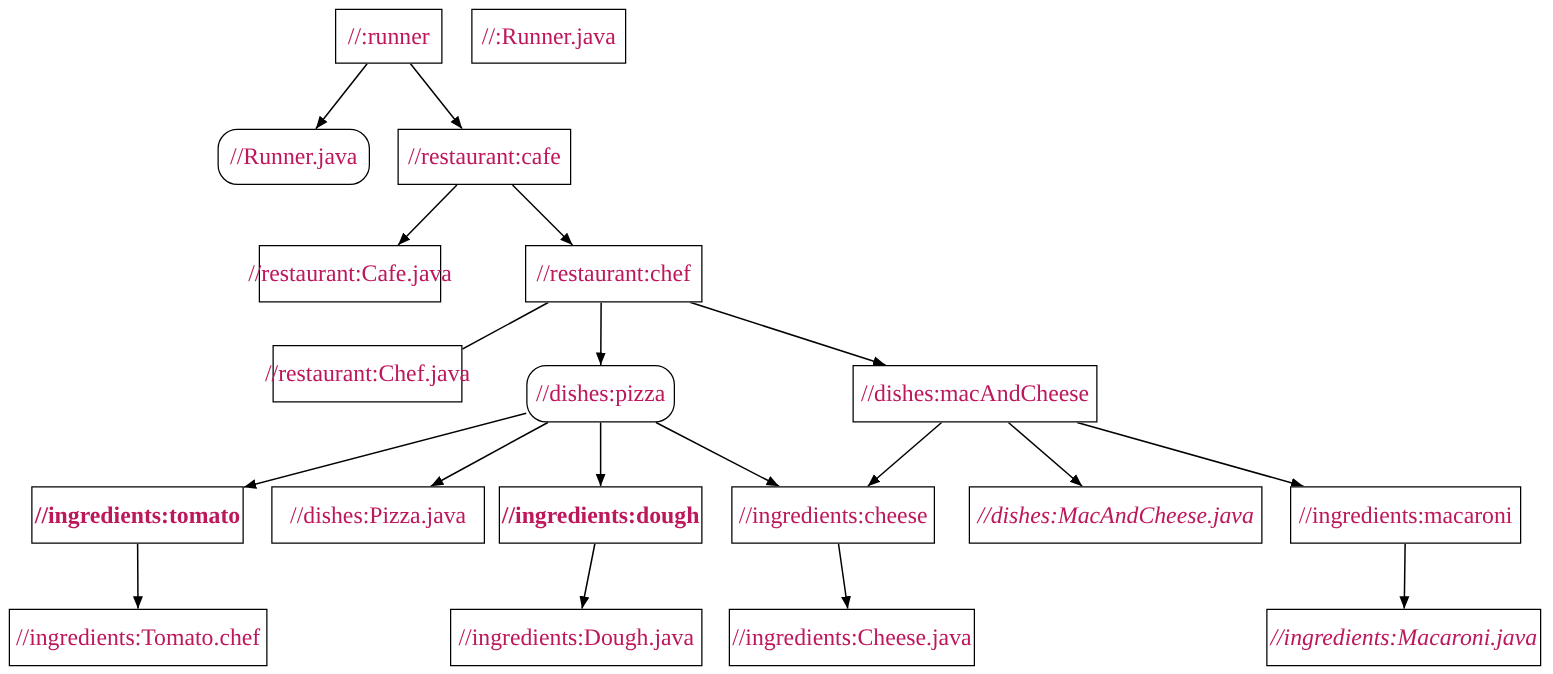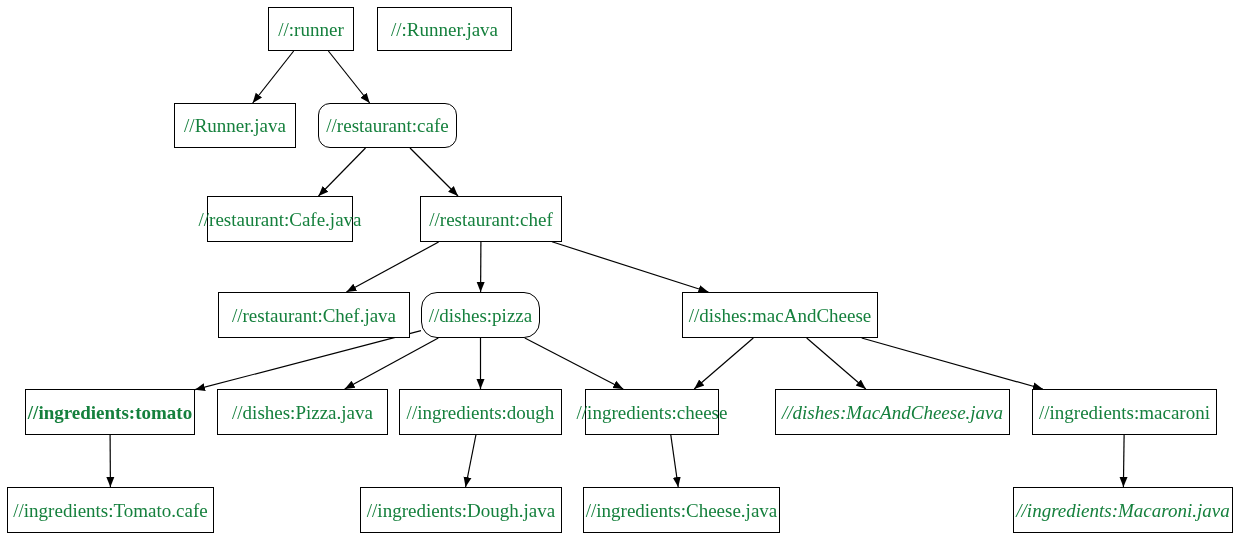--- a/index.html
+++ b/index.html
@@ -24,21 +24,21 @@
   }
   .graph-node {
     position: absolute;
     box-sizing: border-box;
     background: #ffffff;
     border: 1px solid #000000;
     display: flex;
     align-items: center;
     justify-content: center;
     font-size: 19px;
-    color: #15803d;
+    color: #be185d;
     white-space: nowrap;
     line-height: 1;
   }
 </style>
 </head>
 <body>
 
 <div class="graph-canvas">
   <svg class="edge-layer" width="1242" height="539" viewBox="0 0 1242 539" xmlns="http://www.w3.org/2000/svg">
     <defs>
@@ -62,32 +62,32 @@
         <line x1="806.7" y1="338.0" x2="865.8" y2="389.0" stroke="#000000" stroke-width="1.2" marker-end="url(#arrowhead)"></line>
         <line x1="861.7" y1="338.0" x2="1042.8" y2="389.0" stroke="#000000" stroke-width="1.2" marker-end="url(#arrowhead)"></line>
         <line x1="110.1" y1="435.0" x2="110.4" y2="487.0" stroke="#000000" stroke-width="1.2" marker-end="url(#arrowhead)"></line>
         <line x1="475.9" y1="435.0" x2="465.6" y2="487.0" stroke="#000000" stroke-width="1.2" marker-end="url(#arrowhead)"></line>
         <line x1="670.8" y1="435.0" x2="678.2" y2="487.0" stroke="#000000" stroke-width="1.2" marker-end="url(#arrowhead)"></line>
         <line x1="1124.1" y1="435.0" x2="1123.4" y2="487.0" stroke="#000000" stroke-width="1.2" marker-end="url(#arrowhead)"></line>
       </g>
   </svg>
   <div id="node-layer">
       <div class="graph-node" style="left: 268px; top: 7px; width: 86px; height: 44px; background: rgb(255, 255, 255); border-color: rgb(0, 0, 0);">//:runner</div>
-      <div class="graph-node" style="left: 377px; top: 7px; width: 135px; height: 44px; background: rgb(255, 255, 255); border-color: rgb(0, 0, 0);">//:Runner.java</div>
-      <div class="graph-node" style="left: 174px; top: 103px; width: 122px; height: 45px; background: rgb(255, 255, 255); border-color: rgb(0, 0, 0);">//Runner.java</div>
-      <div class="graph-node" style="left: 318px; top: 103px; width: 139px; height: 45px; background: rgb(255, 255, 255); border-color: rgb(0, 0, 0); border-radius: 12px;">//restaurant:cafe</div>
+      <div class="graph-node" style="left: 377px; top: 7px; width: 124px; height: 44px; background: rgb(255, 255, 255); border-color: rgb(0, 0, 0);">//:Runner.java</div>
+      <div class="graph-node" style="left: 174px; top: 103px; width: 122px; height: 45px; background: rgb(255, 255, 255); border-color: rgb(0, 0, 0); border-radius: 16px;">//Runner.java</div>
+      <div class="graph-node" style="left: 318px; top: 103px; width: 139px; height: 45px; background: rgb(255, 255, 255); border-color: rgb(0, 0, 0);">//restaurant:cafe</div>
       <div class="graph-node" style="left: 207px; top: 196px; width: 146px; height: 46px; background: rgb(255, 255, 255); border-color: rgb(0, 0, 0);">//restaurant:Cafe.java</div>
       <div class="graph-node" style="left: 420px; top: 196px; width: 142px; height: 46px; background: rgb(255, 255, 255); border-color: rgb(0, 0, 0);">//restaurant:chef</div>
-      <div class="graph-node" style="left: 218px; top: 292px; width: 192px; height: 46px; background: rgb(255, 255, 255); border-color: rgb(0, 0, 0);">//restaurant:Chef.java</div>
+      <div class="graph-node" style="left: 218px; top: 276px; width: 152px; height: 46px; background: rgb(255, 255, 255); border-color: rgb(0, 0, 0);">//restaurant:Chef.java</div>
       <div class="graph-node" style="left: 421px; top: 292px; width: 119px; height: 46px; background: rgb(255, 255, 255); border-color: rgb(0, 0, 0); border-radius: 16px;">//dishes:pizza</div>
       <div class="graph-node" style="left: 682px; top: 292px; width: 196px; height: 46px; background: rgb(255, 255, 255); border-color: rgb(0, 0, 0);">//dishes:macAndCheese</div>
       <div class="graph-node" style="left: 25px; top: 389px; width: 170px; height: 46px; background: rgb(255, 255, 255); border-color: rgb(0, 0, 0); font-weight: bold;">//ingredients:tomato</div>
       <div class="graph-node" style="left: 217px; top: 389px; width: 171px; height: 46px; background: rgb(255, 255, 255); border-color: rgb(0, 0, 0);">//dishes:Pizza.java</div>
-      <div class="graph-node" style="left: 399px; top: 389px; width: 163px; height: 46px; background: rgb(255, 255, 255); border-color: rgb(0, 0, 0);">//ingredients:dough</div>
-      <div class="graph-node" style="left: 585px; top: 389px; width: 134px; height: 46px; background: rgb(255, 255, 255); border-color: rgb(0, 0, 0);">//ingredients:cheese</div>
+      <div class="graph-node" style="left: 399px; top: 389px; width: 163px; height: 46px; background: rgb(255, 255, 255); border-color: rgb(0, 0, 0); font-weight: bold;">//ingredients:dough</div>
+      <div class="graph-node" style="left: 585px; top: 389px; width: 163px; height: 46px; background: rgb(255, 255, 255); border-color: rgb(0, 0, 0);">//ingredients:cheese</div>
       <div class="graph-node" style="left: 775px; top: 389px; width: 235px; height: 46px; background: rgb(255, 255, 255); border-color: rgb(0, 0, 0); font-style: italic;">//dishes:MacAndCheese.java</div>
       <div class="graph-node" style="left: 1032px; top: 389px; width: 185px; height: 46px; background: rgb(255, 255, 255); border-color: rgb(0, 0, 0); text-align: center;">//ingredients:macaroni</div>
-      <div class="graph-node" style="left: 7px; top: 487px; width: 207px; height: 46px; background: rgb(255, 255, 255); border-color: rgb(0, 0, 0);">//ingredients:Tomato.cafe</div>
+      <div class="graph-node" style="left: 7px; top: 487px; width: 207px; height: 46px; background: rgb(255, 255, 255); border-color: rgb(0, 0, 0);">//ingredients:Tomato.chef</div>
       <div class="graph-node" style="left: 360px; top: 487px; width: 202px; height: 46px; background: rgb(255, 255, 255); border-color: rgb(0, 0, 0);">//ingredients:Dough.java</div>
       <div class="graph-node" style="left: 583px; top: 487px; width: 197px; height: 46px; background: rgb(255, 255, 255); border-color: rgb(0, 0, 0);">//ingredients:Cheese.java</div>
       <div class="graph-node" style="left: 1013px; top: 487px; width: 220px; height: 46px; background: rgb(255, 255, 255); border-color: rgb(0, 0, 0); font-style: italic;">//ingredients:Macaroni.java</div>
     </div>
 </div>
 
 </body></html>

